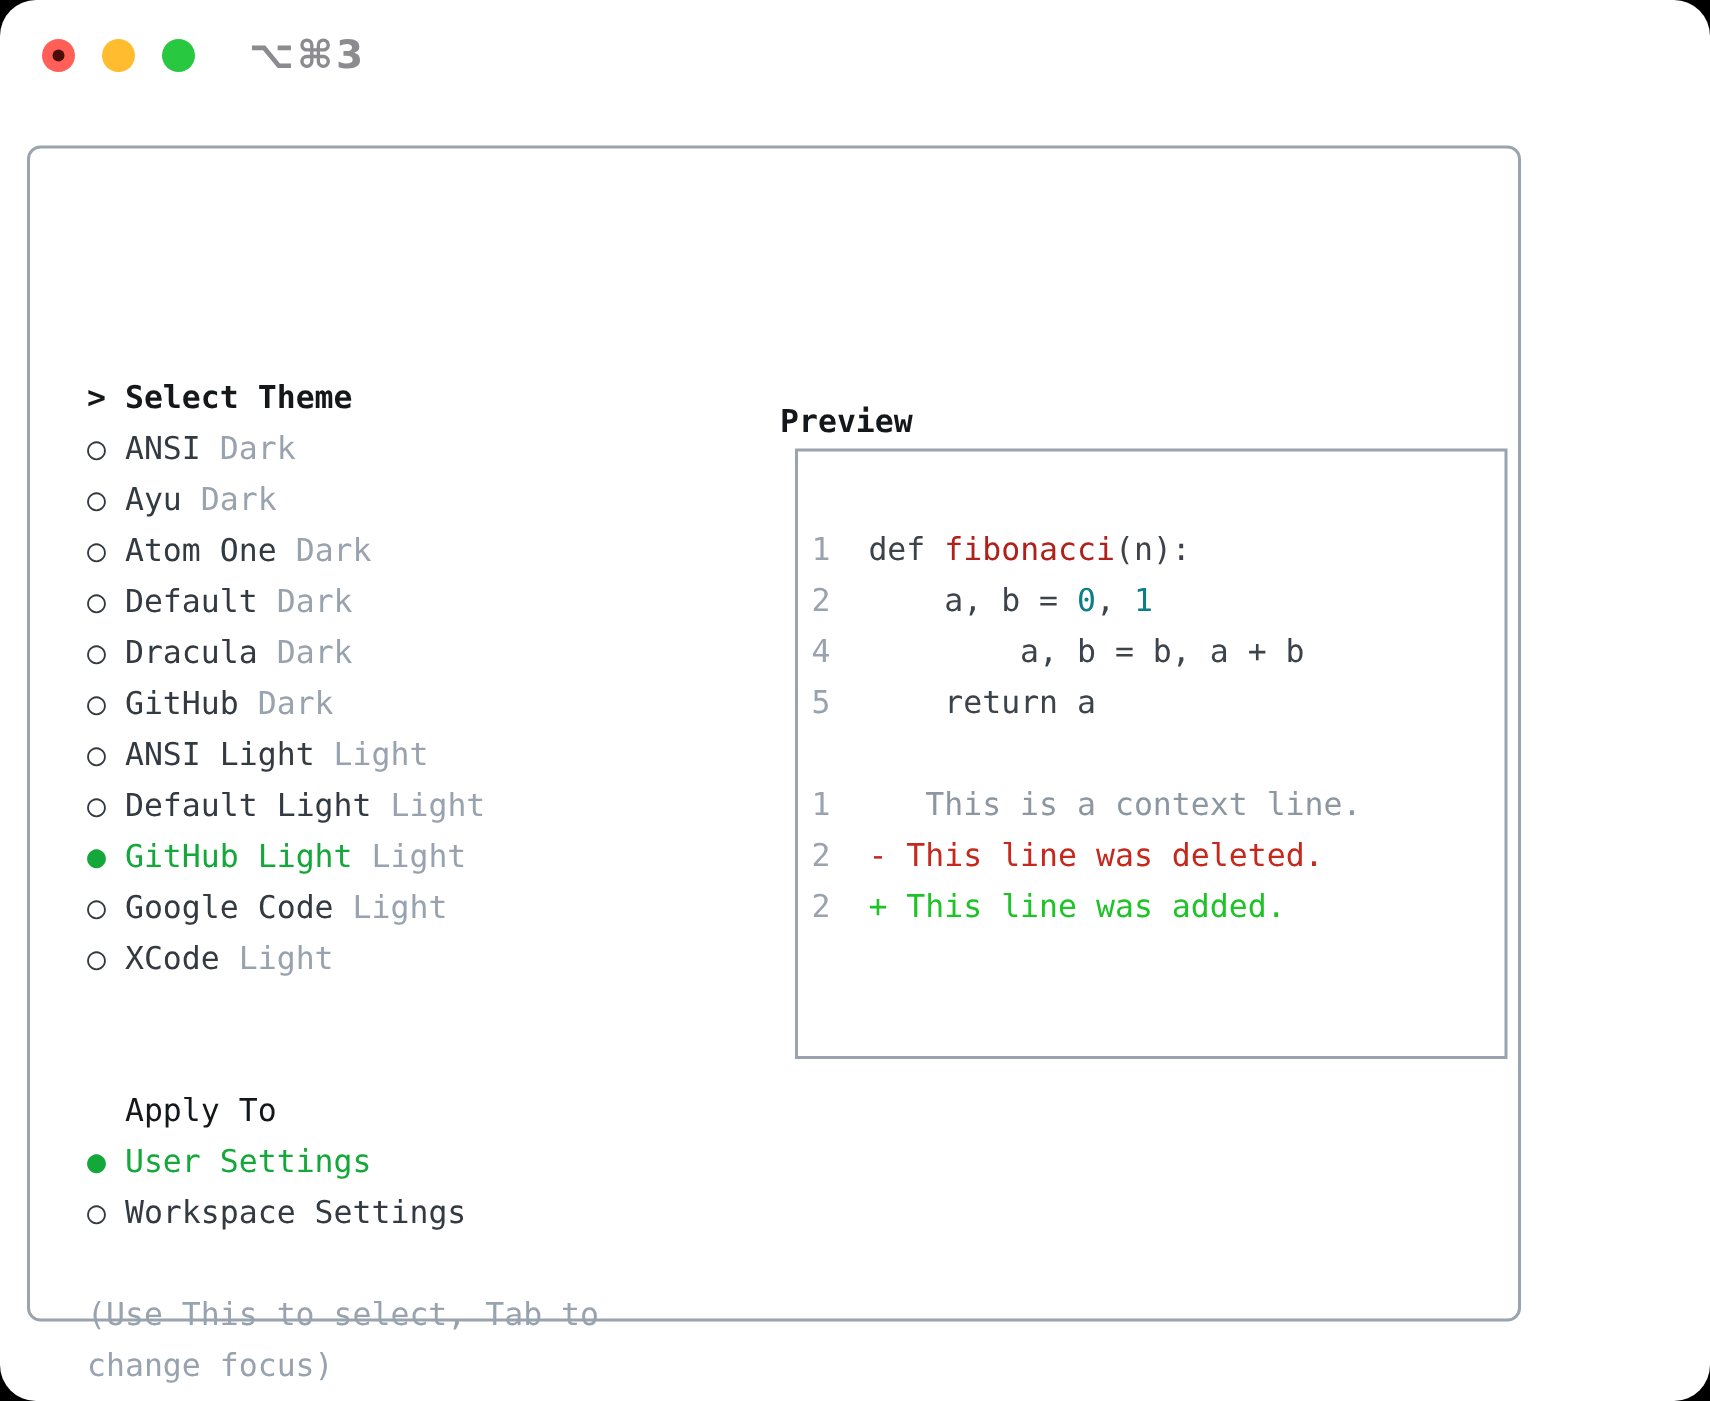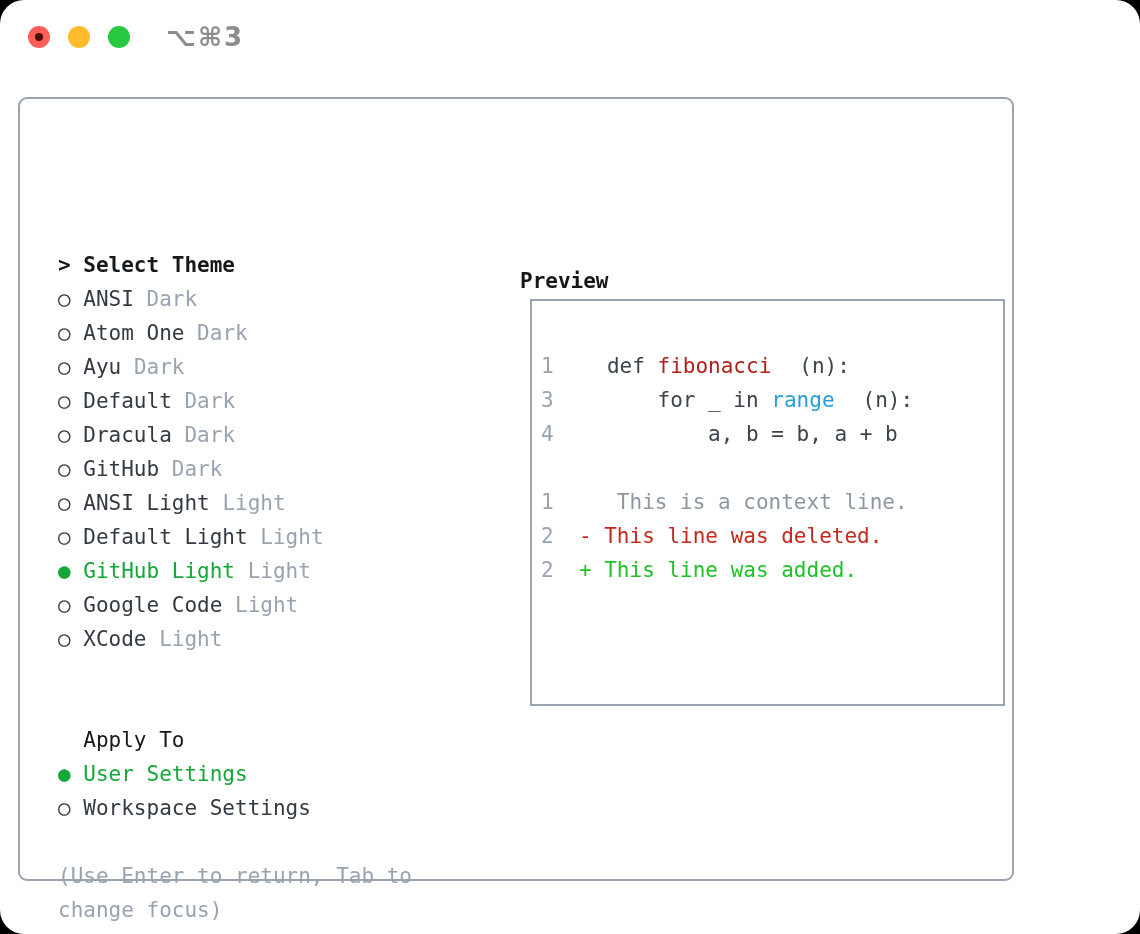--- a/index.html
+++ b/index.html
@@ -44,21 +44,21 @@
     box-sizing:border-box;border:2px solid var(--border);
     padding:48px 8px 0 9px;overflow:hidden;background:var(--window-bg);
   }
   
   .tk-hdr{color:var(--text-head);font-weight:bold;}
   .tk-hdr2{color:var(--text-head);}
   .tk-body{color:var(--text-body);}
   .tk-muted{color:var(--muted);}
   .tk-sel{color:var(--selected-green);}
   .tk-num{color:var(--muted);}
-  .tk-code{color:var(--code-default);margin-left:28px;}
+  .tk-code{color:var(--code-default);}
   .tk-func{color:var(--func-red);}
   .tk-number{color:var(--number-teal);}
   .tk-builtin{color:var(--builtin-blue);}
   .tk-del{color:var(--diff-del);}
   .tk-add{color:var(--diff-add);margin-top:14px;}
   .tk-ctx{color:var(--context-gray);}
 </style>
 </head>
 <body style="--window-bg: #ffffff; --border: #9aa3ae; --title-gray: #8b8b90; --traffic-red: #ff5f57; --traffic-red-dot: #4a0d08; --traffic-yellow: #febc2e; --traffic-green: #28c840; --text-head: #15181b; --text-body: #343a42; --muted: #99a3af; --selected-green: #14a73a; --code-default: #3c434a; --func-red: #b0211c; --number-teal: #0d7e86; --builtin-blue: #249fda; --diff-del: #c5281c; --diff-add: #1dc327; --context-gray: #8d97a2;">
 
@@ -71,49 +71,50 @@
     <div class="light yellow"></div>
     <div class="light green"></div>
   </div>
   <div class="win-title">⌥⌘3</div>
 
   <div class="panel">
 
     <div id="theme-list">
         <div class="mono-line"><span class="tk-hdr">&gt; </span><span class="tk-hdr">Select Theme</span></div>
         <div class="mono-line"><span class="tk-body">○ </span><span class="tk-body">ANSI</span><span class="tk-body"> </span><span class="tk-muted">Dark</span></div>
+        <div class="mono-line"><span class="tk-body">○ </span><span class="tk-body">Ayu</span><span class="tk-body"> </span><span class="tk-muted">Dark</span></div>
         <div class="mono-line"><span class="tk-body">○ </span><span class="tk-body">Atom One</span><span class="tk-body"> </span><span class="tk-muted">Dark</span></div>
-        <div class="mono-line"><span class="tk-body">○ </span><span class="tk-body">Ayu</span><span class="tk-body"> </span><span class="tk-muted">Dark</span></div>
         <div class="mono-line"><span class="tk-body">○ </span><span class="tk-body">Default</span><span class="tk-body"> </span><span class="tk-muted">Dark</span></div>
         <div class="mono-line"><span class="tk-body">○ </span><span class="tk-body">Dracula</span><span class="tk-body"> </span><span class="tk-muted">Dark</span></div>
         <div class="mono-line"><span class="tk-body">○ </span><span class="tk-body">GitHub</span><span class="tk-body"> </span><span class="tk-muted">Dark</span></div>
         <div class="mono-line"><span class="tk-body">○ </span><span class="tk-body">ANSI Light</span><span class="tk-body"> </span><span class="tk-muted">Light</span></div>
         <div class="mono-line"><span class="tk-body">○ </span><span class="tk-body">Default Light</span><span class="tk-body"> </span><span class="tk-muted">Light</span></div>
         <div class="mono-line"><span class="tk-sel">● </span><span class="tk-sel">GitHub Light</span><span class="tk-body"> </span><span class="tk-muted">Light</span></div>
         <div class="mono-line"><span class="tk-body">○ </span><span class="tk-body">Google Code</span><span class="tk-body"> </span><span class="tk-muted">Light</span></div>
         <div class="mono-line"><span class="tk-body">○ </span><span class="tk-body">XCode</span><span class="tk-body"> </span><span class="tk-muted">Light</span></div>
       </div>
 
     <div id="apply-section">
         <div class="mono-line"><span class="tk-body">  </span><span class="tk-hdr2">Apply To</span></div>
         <div class="mono-line"><span class="tk-sel">● </span><span class="tk-sel">User Settings</span></div>
         <div class="mono-line"><span class="tk-body">○ </span><span class="tk-body">Workspace Settings</span></div>
       </div>
 
     <div id="footer-hint">
-        <div class="mono-line"><span class="tk-muted">(Use Enter to return, Tab to</span></div>
+        <div class="mono-line"><span class="tk-muted">(Use This to select, Tab to</span></div>
         <div class="mono-line"><span class="tk-muted">change focus)</span></div>
       </div>
 
     <div id="preview-header">Preview</div>
 
     <div id="preview-box">
         <div class="mono-line"><span class="tk-num">1  </span><span class="tk-code">def </span><span class="tk-func">fibonacci</span><span class="tk-code">(n):</span></div>
-        <div class="mono-line"><span class="tk-num">3      </span><span class="tk-code">for _ in </span><span class="tk-builtin">range</span><span class="tk-code">(n):</span></div>
+        <div class="mono-line"><span class="tk-num">2      </span><span class="tk-code">a, b = </span><span class="tk-number">0</span><span class="tk-code">, </span><span class="tk-number">1</span></div>
         <div class="mono-line"><span class="tk-num">4          </span><span class="tk-code">a, b = b, a + b</span></div>
+        <div class="mono-line"><span class="tk-num">5      </span><span class="tk-code">return a</span></div>
         <div class="mono-line"><span class="tk-code"> </span></div>
         <div class="mono-line"><span class="tk-num">1     </span><span class="tk-ctx">This is a context line.</span></div>
         <div class="mono-line"><span class="tk-num">2  </span><span class="tk-del">- This line was deleted.</span></div>
         <div class="mono-line"><span class="tk-num">2  </span><span class="tk-add">+ This line was added.</span></div>
       </div>
 
   </div>
 </div>
 
 </body></html>

